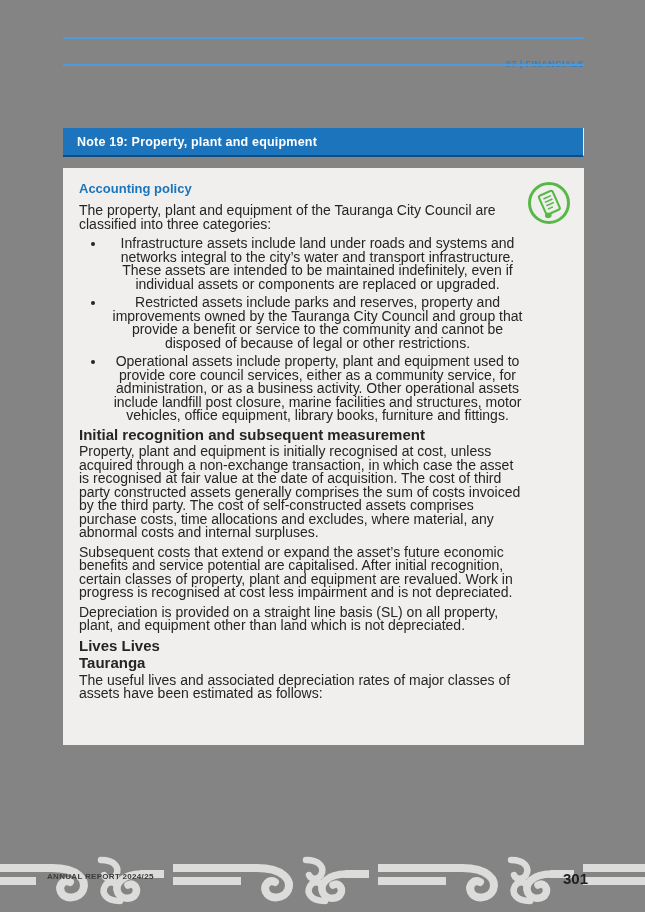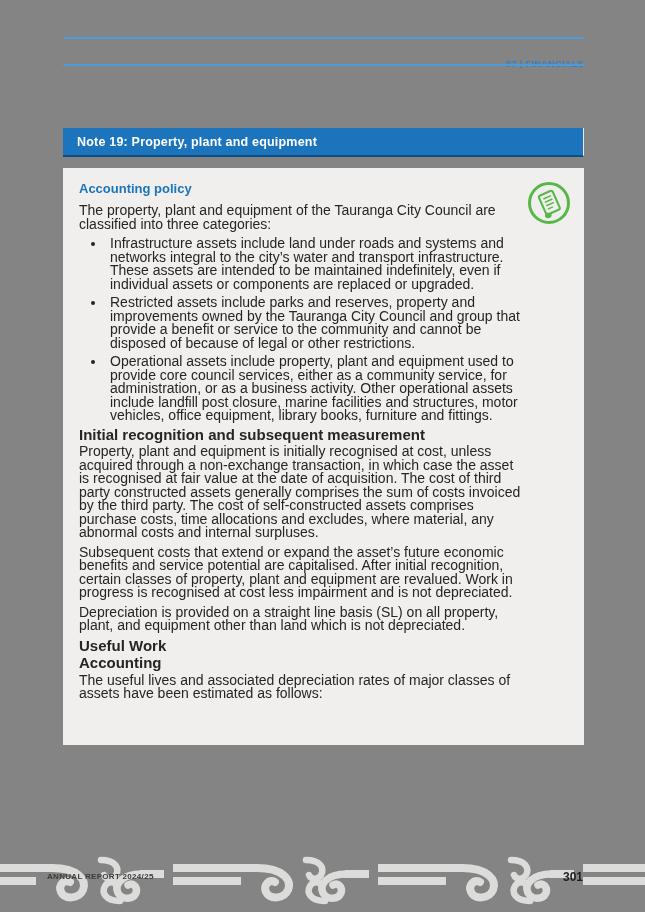--- a/index.html
+++ b/index.html
@@ -39,38 +39,38 @@
     overflow: hidden;
   }
   .card-inner { width: 446px; position: relative; }
   .policy-title {
     color: #1b75bb; font-size: 13px; font-weight: bold;
     margin: 0 0 8px 0;
   }
   .card p, .card li {
     font-size: 14px; line-height: 13.5px; color: #262424; margin: 0 0 6px 0;
   }
-  .card ul { margin: 2px 0 4px 0; padding-left: 27px; }
+  .card ul { margin: 2px 0 4px 0; padding-left: 27px; text-align: center; }
   .card li { margin-bottom: 5px; padding-left: 4px; }
   .sub-heading {
     font-size: 15px; font-weight: bold; color: #262424;
     margin: 2px 0 4px 0; line-height: 13.5px;
   }
   .doc-icon-wrap {
     position: absolute; top: 12px; right: 12px; width: 46px; height: 46px;
   }
   
   .footer-band { position: absolute; top: 851px; left: 0; width: 645px; height: 58px; }
   .footer-report {
     position: absolute; top: 872px; left: 47px;
     font-size: 8px; color: #3b3b3b; letter-spacing: 0.3px; font-weight: bold;
   }
   .footer-page {
     position: absolute; top: 870px; left: 563px;
-    font-size: 12px; color: #1e1e1e; font-weight: bold;
+    font-size: 15px; color: #1e1e1e; font-weight: bold;
   }
 </style>
 </head>
 <body>
 
 <div class="header-rule top"></div>
 <div class="header-label">07 | FINANCIALS</div>
 <div class="header-rule bottom"></div>
 
 <div class="note-banner">
@@ -97,22 +97,22 @@
     <ul id="bullet-list">
         <li>Infrastructure assets include land under roads and systems and networks integral to the city’s water and transport infrastructure. These assets are intended to be maintained indefinitely, even if individual assets or components are replaced or upgraded.</li>
         <li>Restricted assets include parks and reserves, property and improvements owned by the Tauranga City Council and group that provide a benefit or service to the community and cannot be disposed of because of legal or other restrictions.</li>
         <li>Operational assets include property, plant and equipment used to provide core council services, either as a community service, for administration, or as a business activity. Other operational assets include landfill post closure, marine facilities and structures, motor vehicles, office equipment, library books, furniture and fittings.</li>
       </ul>
     <div id="sections-container">
         <h3 class="sub-heading">Initial recognition and subsequent measurement</h3>
         <p>Property, plant and equipment is initially recognised at cost, unless acquired through a non-exchange transaction, in which case the asset is recognised at fair value at the date of acquisition. The cost of third party constructed assets generally comprises the sum of costs invoiced by the third party. The cost of self-constructed assets comprises purchase costs, time allocations and excludes, where material, any abnormal costs and internal surpluses.</p>
         <p>Subsequent costs that extend or expand the asset’s future economic benefits and service potential are capitalised. After initial recognition, certain classes of property, plant and equipment are revalued. Work in progress is recognised at cost less impairment and is not depreciated.</p>
         <p>Depreciation is provided on a straight line basis (SL) on all property, plant, and equipment other than land which is not depreciated.</p>
-        <h3 class="sub-heading">Useful Work</h3>
-        <h3 class="sub-heading">Accounting</h3>
+        <h3 class="sub-heading">Lives Lives</h3>
+        <h3 class="sub-heading">Tauranga</h3>
         <p>The useful lives and associated depreciation rates of major classes of assets have been estimated as follows:</p>
       </div>
   </div>
 </div>
 
 <div class="footer-band">
   <svg width="645" height="58" viewBox="0 0 645 58">
     <defs>
       <g id="koru-tile" stroke="#dcdcda" fill="none" stroke-linecap="round">
         <path d="M0,16 L86,16" stroke-width="8" stroke-linecap="butt"></path>

